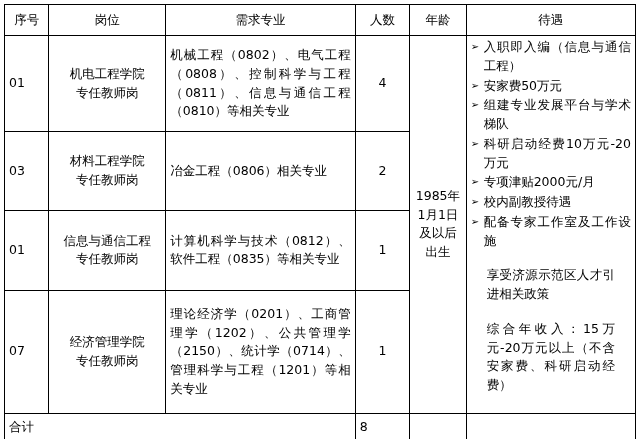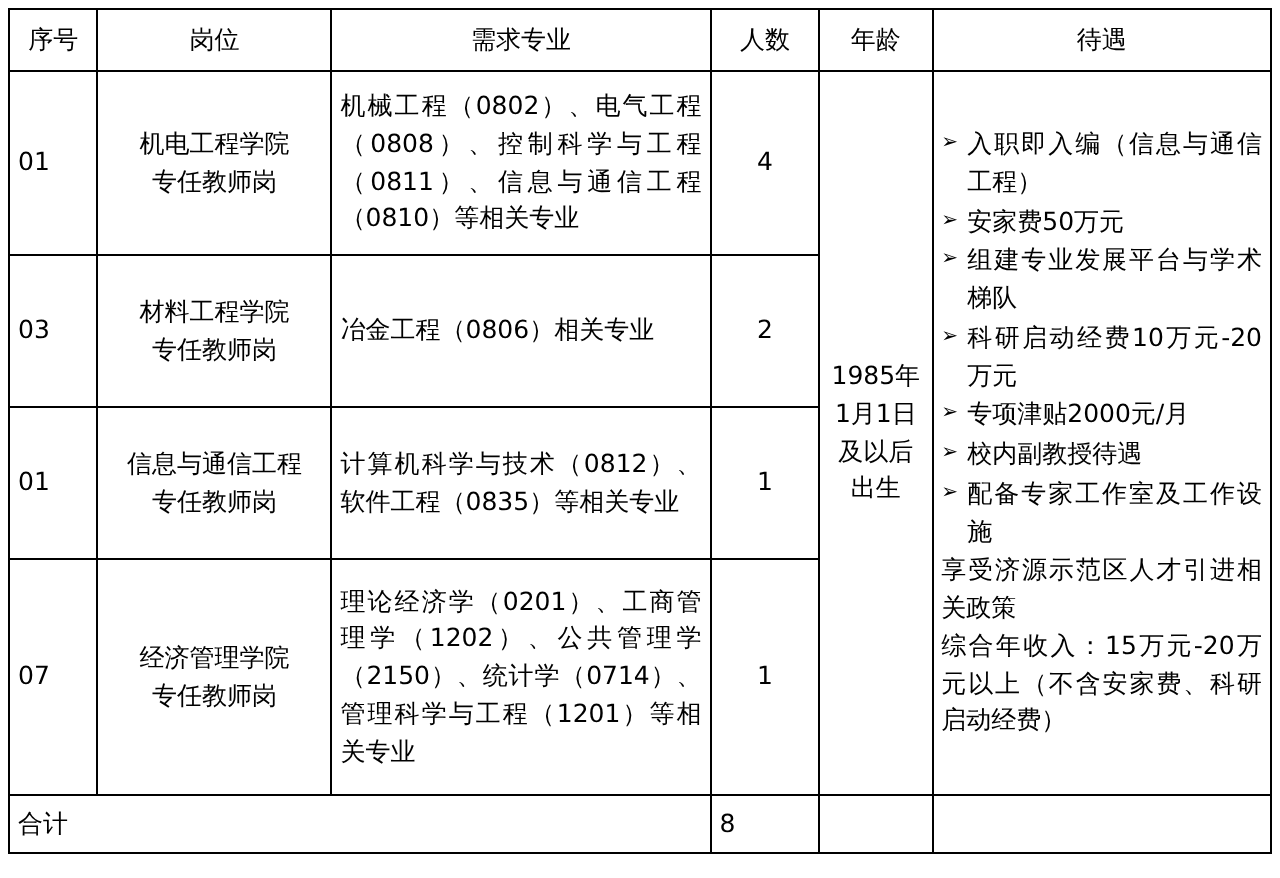--- a/index.html
+++ b/index.html
@@ -95,21 +95,21 @@
     text-justify: inter-ideograph;
   }
   .ben-list li .bullet {
     position: absolute;
     left: 0;
     top: 0;
     font-size: 10px;
     line-height: 1.7;
   }
   .ben-para {
-    margin: 0;
+    margin: 16px;
     text-align: justify;
     text-justify: inter-ideograph;
   }
   .total-row td {
     height: 24px;
     text-align: left;
     font-size: 12.5px;
     margin-left: 28px;
   }
 </style>

